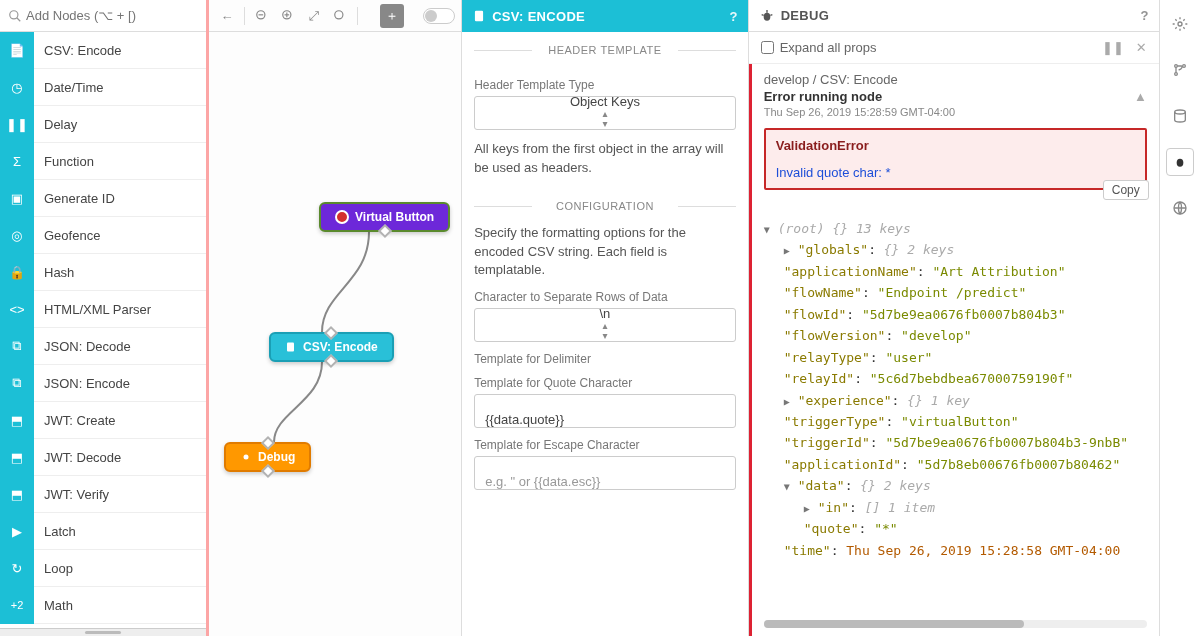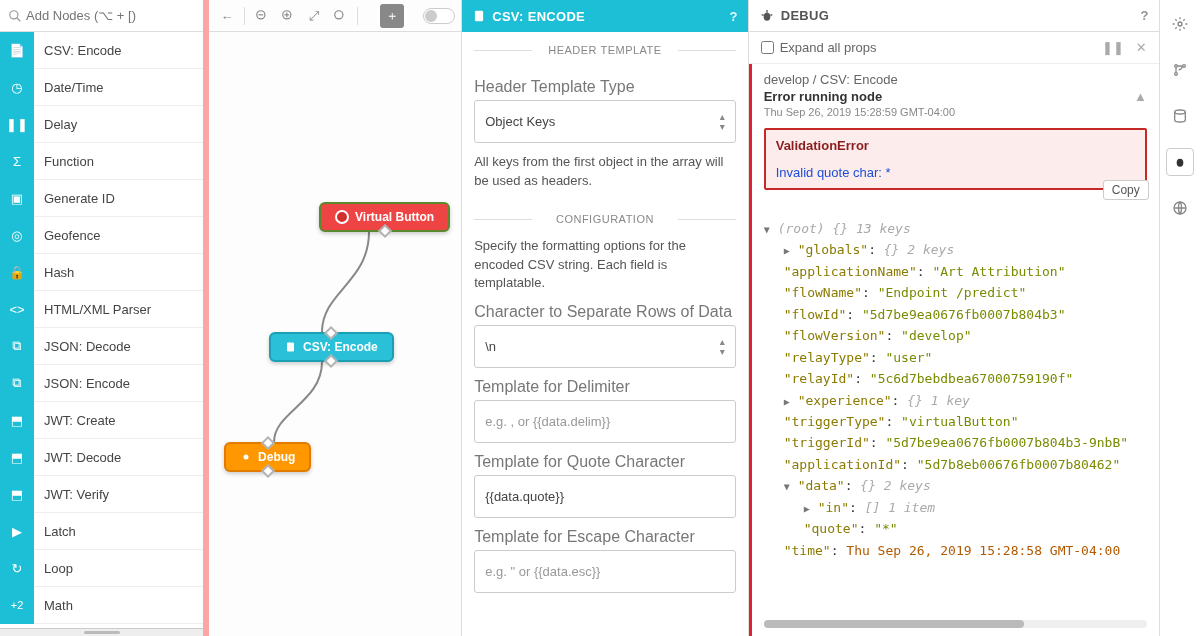--- a/index.html
+++ b/index.html
@@ -8,21 +8,21 @@
   font-size: 13px;
   color: #333;
   background: #fff;
   width: 1200px;
   height: 636px;
   overflow: hidden;
   display: flex;
 }
 .left-panel {
   width: 213px;
-  border-right: 6px solid #fca5a5;
+  border-right: 3px solid #fca5a5;
   display: flex;
   flex-direction: column;
 }
 .search-bar {
   display: flex;
   align-items: center;
   padding: 6px 8px;
   border-bottom: 1px solid #ddd;
   height: 32px;
 }
@@ -103,21 +103,21 @@
   display:flex; align-items:center;
   color:#fff; font-weight:600; font-size:12px;
   box-shadow: 0 2px 4px rgba(0,0,0,0.2);
 }
 .flow-node .dot, .flow-node .out-dot {
   position:absolute; width:10px; height:10px; background:#fff; border:2px solid rgba(0,0,0,0.3); transform:rotate(45deg);
   left:50%; margin-left:-5px;
 }
 .flow-node .dot { top:-6px; }
 .flow-node .out-dot { bottom:-6px; }
-.vn { background:#ef4444; border:2px solid #5a8a2d; left:110px; top:170px; }
+.vn { background:#6d28d9; border:2px solid #5a8a2d; left:110px; top:170px; }
 .vn .circle { width:14px;height:14px;border-radius:50%;background:#d32f2f;border:2px solid #fff;margin-right:6px; }
 .cn { background:#29c0d8; border:2px solid #1a9fb5; left:60px; top:300px; }
 .dn { background:#ff9800; border:2px solid #e07b00; left:15px; top:410px; }
 .flow-node svg { margin-right:6px; }
 svg.wire { position:absolute; top:0; left:0; pointer-events:none; }
 
 .prop-panel {
   width: 292px;
   border-right: 1px solid #ddd;
   display:flex; flex-direction:column;
@@ -145,25 +145,25 @@
 .section-title {
   text-align:center; font-size:11px; color:#888; letter-spacing:0.5px;
   padding:12px 0; position:relative;
 }
 .section-title::before, .section-title::after {
   content:""; position:absolute; top:50%; width:58px; height:1px; background:#ddd;
 }
 .section-title::before { left:0; }
 .section-title::after { right:0; }
 .desc { font-size:13px; color:#555; line-height:1.45; margin-bottom:10px; }
-.field-label { font-size:16px; color:#777; margin:10px 0 4px; }
+.field-label { font-size:12px; color:#777; margin:10px 0 4px; }
 .select, .text-input {
-  width:100%; height:43px; border:1px solid #ccc; border-radius:3px;
+  width:100%; height:34px; border:1px solid #ccc; border-radius:3px;
   padding:0 10px; font-size:13px; color:#444; background:#fff;
-  display:flex; align-items:center; justify-content:space-between;
+  display:flex; align-items:center; justify-content:flex-end;flex-direction:column;
 }
 .select .chev { color:#888; font-size:10px; line-height:1; }
 .text-input input {
   border:none; outline:none; width:100%; font-size:13px; color:#444;
 }
 .text-input input::placeholder { color:#999; }
 
 .debug-panel {
   width: 418px;
   display:flex; flex-direction:column;
@@ -405,23 +405,20 @@
     <div class="section-title">CONFIGURATION</div>
     <div class="desc">Specify the formatting options for the encoded CSV string. Each field is templatable.</div>
 
     <div class="field-label">Character to Separate Rows of Data</div>
     <div class="select">
       <span>\n</span>
       <span class="chev">▴<br>▾</span>
     </div>
 
     <div class="field-label">Template for Delimiter</div>
-    <div class="text-input">
-      <input placeholder="e.g. , or {{data.delim}}" style="">
-    </div>
 
     <div class="field-label">Template for Quote Character</div>
     <div class="text-input">
       <input value="{{data.quote}}" style="">
     </div>
 
     <div class="field-label">Template for Escape Character</div>
     <div class="text-input">
       <input placeholder="e.g. &quot; or {{data.esc}}" style="">
     </div>

